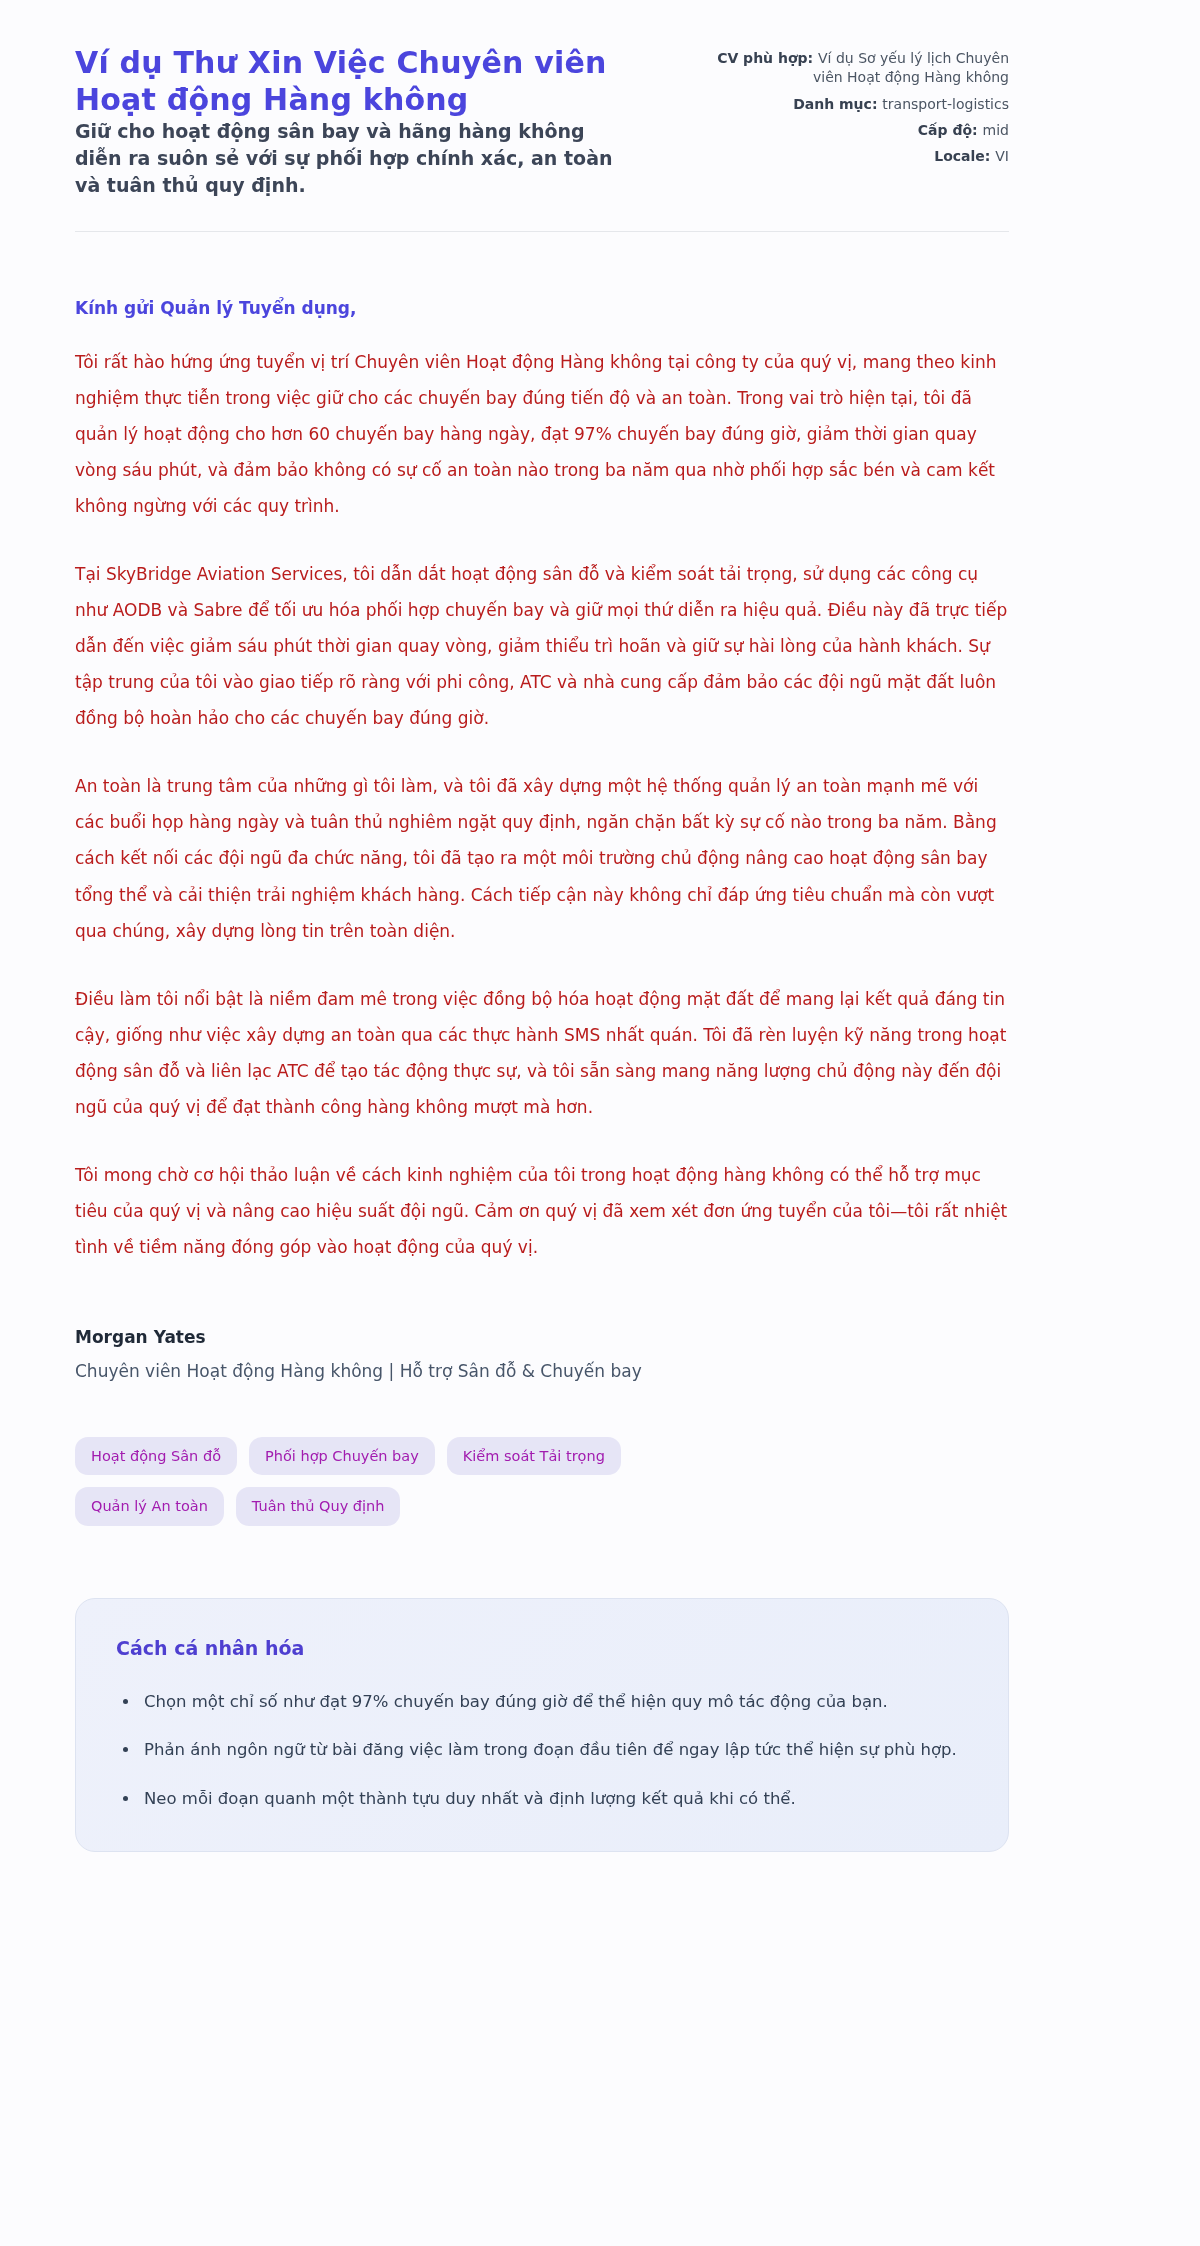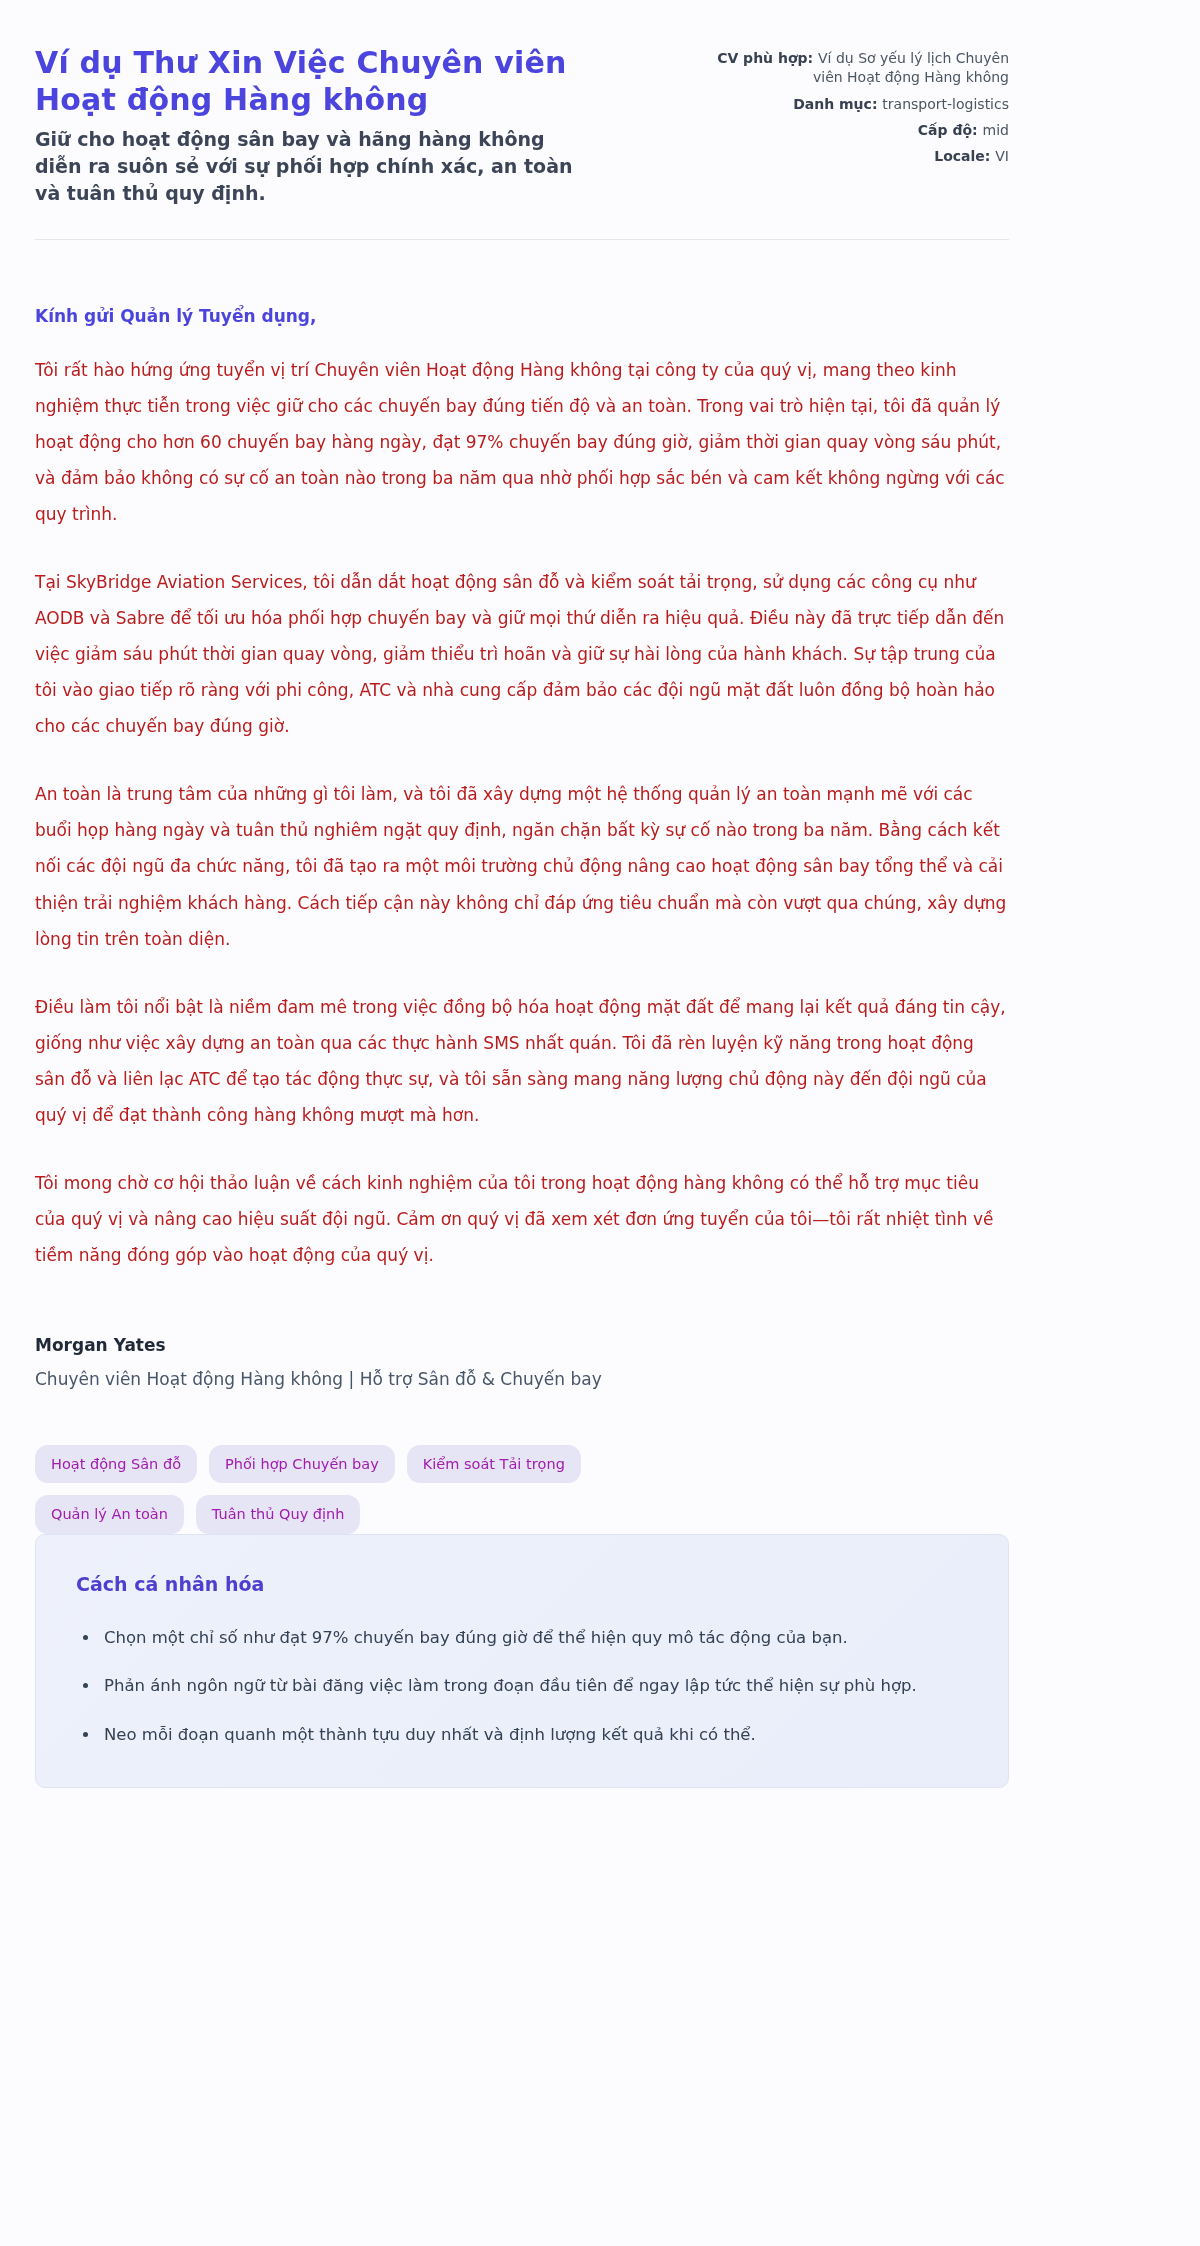--- a/index.html
+++ b/index.html
@@ -2,31 +2,31 @@
 <html lang="vi"><head>
 <meta charset="utf-8">
 <style>
   * { margin: 0; padding: 0; box-sizing: border-box; }
   html, body {
     background: #fcfcfe;
     font-family: "DejaVu Sans", "Liberation Sans", sans-serif;
     color: #334155;
   }
   body { width: 1200px; min-height: 2246px; margin: 0 auto; }
-  .container { width: 1084px; padding: 45px 75px 40px 35px; }
+  .container { width: 1084px; padding: 45px 75px 40px 75px; }
 
   
   .header { display: flex; justify-content: space-between; align-items: flex-start; gap: 40px; }
   .header-left { width: 540px; }
   .page-title {
     font-size: 30px; line-height: 1.22; font-weight: 700;
     color: #4b45dd; letter-spacing: 0.2px;
   }
   .page-subtitle {
-    margin-top: 8px; font-size: 19px; line-height: 1.42;
+    font-size: 19px; line-height: 1.42;
     font-weight: 700; color: #3c4557;
   }
   .meta { width: 300px; text-align: right; font-size: 14px; line-height: 1.38; color: #4b5563; padding-top: 4px; }
   .meta-item { margin-bottom: 7px; }
   .meta-item b { color: #374151; font-weight: 700; }
 
   .divider { border: none; border-top: 1px solid #e5e7eb; margin-top: 32px; }
 
   
   .letter { margin-top: 66px; }
@@ -46,23 +46,24 @@
   
   .tags { margin-top: 56px; display: flex; flex-wrap: wrap; gap: 12px; max-width: 700px; }
   .tag {
     background: #e6e5f6; color: #a21caf;
     font-size: 14.5px; line-height: 1;
     padding: 12px 16px; border-radius: 13px; white-space: nowrap;
   }
 
   
   .callout {
+    margin-top: 72px;
     background: linear-gradient(135deg, #eef1fb 0%, #e9eefa 100%);
     border: 1px solid #dde3f1;
-    border-radius: 10px;
+    border-radius: 20px;
     padding: 38px 40px 34px 40px;
   }
   .callout-title { color: #4e3fd0; font-size: 19px; font-weight: 700; }
   .callout ul { margin-top: 26px; padding-left: 24px; }
   .callout li {
     font-size: 16.5px; line-height: 2.1; color: #334155;
     margin-bottom: 14px; padding-left: 4px;
   }
   .callout li::marker { color: #334155; }
   .callout li:last-child { margin-bottom: 0; }

